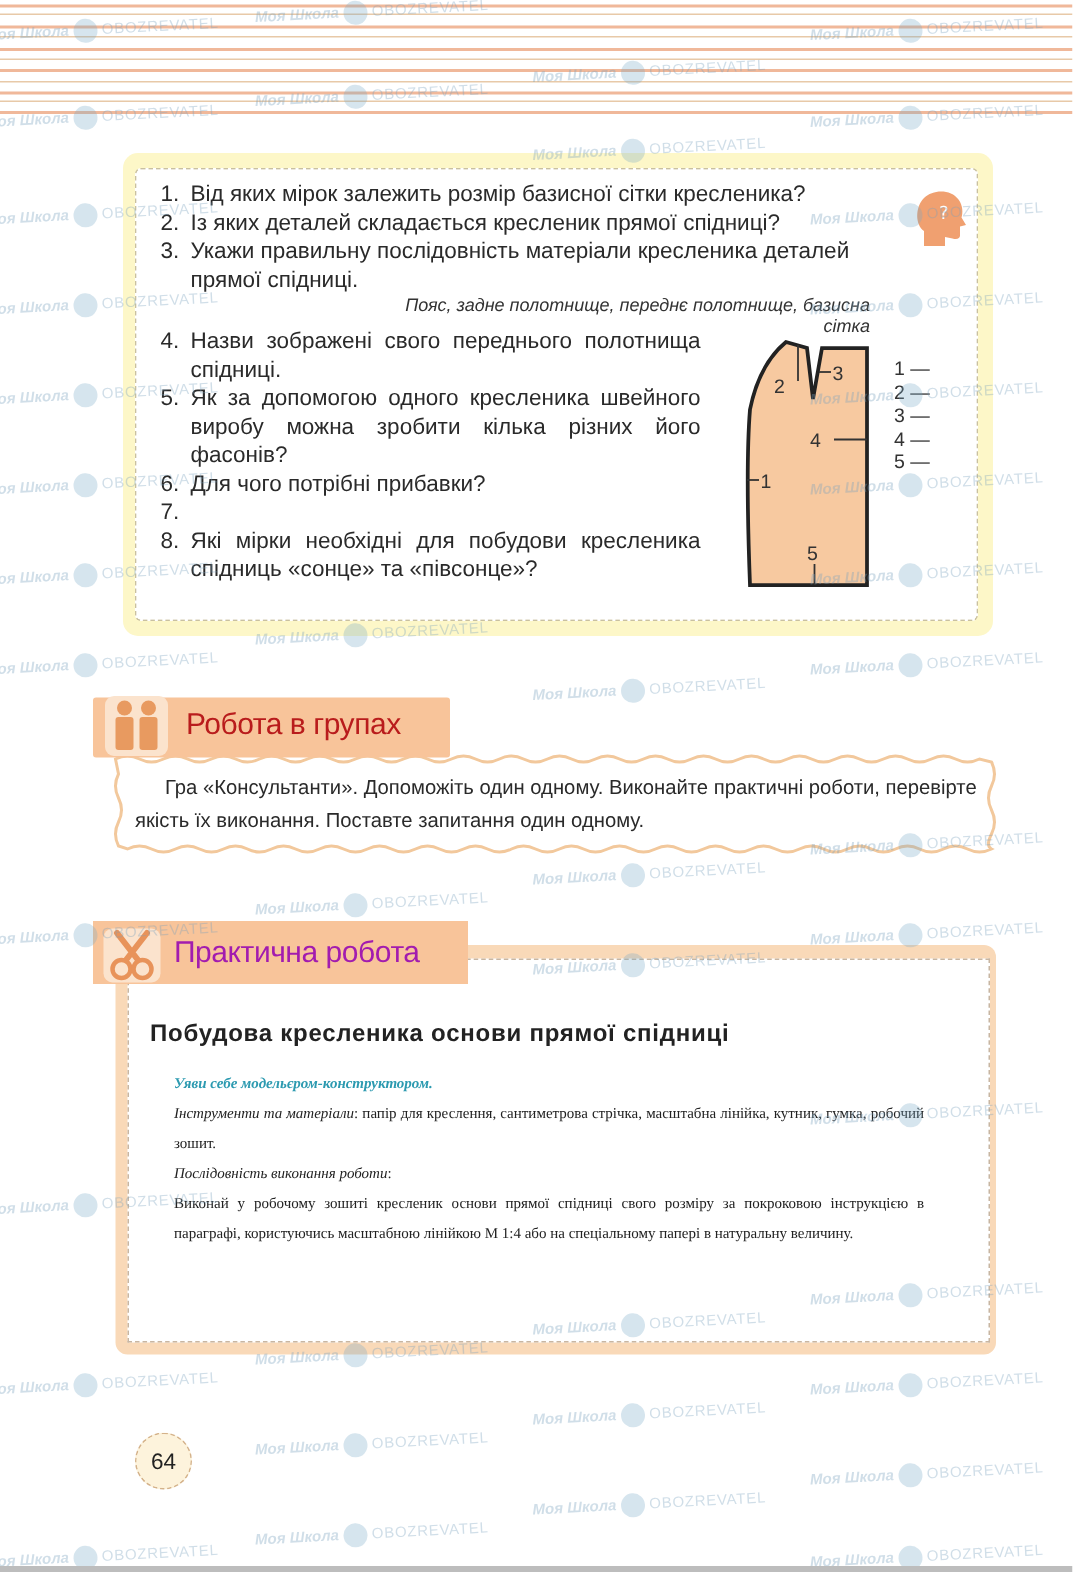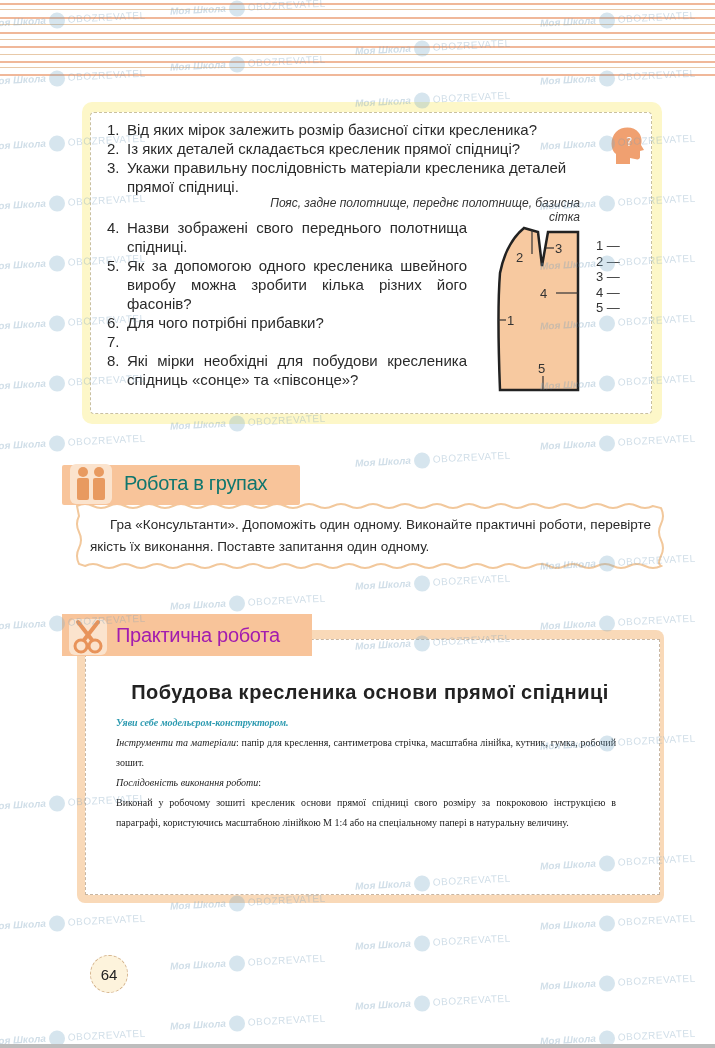--- a/index.html
+++ b/index.html
@@ -26,31 +26,31 @@
   .q .t { flex: 1; }
   .q.narrow .t { width: 340px; flex: none; text-align: justify; }
   .answer { position: absolute; left: 260px; top: 196px; width: 320px; text-align: right; font-size: 12px; font-style: italic; color: #333; }
 
   .skirt { position: absolute; left: 480px; top: 218px; }
   .legend { position: absolute; left: 596px; top: 238px; font-size: 13px; line-height: 15.5px; color: #333; }
 
   
   .gw-tab { position: absolute; left: 62px; top: 465px; width: 238px; height: 40px; background: #f8c49a; border-radius: 2px; }
   .gw-icon { position: absolute; left: 68px; top: 462px; width: 46px; height: 44px; }
-  .gw-title { position: absolute; left: 124px; top: 472px; font-size: 20px; color: #0f766e; letter-spacing: -0.3px; }
+  .gw-title { position: absolute; left: 124px; top: 472px; font-size: 20px; color: #b91c1c; letter-spacing: -0.3px; }
   .gw-box { position: absolute; left: 75px; top: 500px; width: 590px; height: 72px; }
   .gw-text { position: absolute; left: 90px; top: 514px; width: 570px; font-size: 13.5px; line-height: 22px; color: #2a2a2a; text-indent: 20px; }
 
   
   .pw-outer { position: absolute; left: 77px; top: 630px; width: 587px; height: 273px; background: #f9d9b8; border-radius: 8px; }
   .pw-inner { position: absolute; left: 85px; top: 639px; width: 575px; height: 256px; background: #fff; border: 1px dashed #c8b6a2; }
   .pw-tab { position: absolute; left: 62px; top: 614px; width: 250px; height: 42px; background: #f8c49a; }
   .pw-icon { position: absolute; left: 68px; top: 618px; width: 40px; height: 38px; }
   .pw-title { position: absolute; left: 116px; top: 624px; font-size: 20px; color: #a21caf; letter-spacing: -0.3px; }
-  .pw-heading { position: absolute; left: 100px; top: 681px; width: 540px; text-align: center; font-size: 20px; font-weight: bold; color: #222; letter-spacing: 0.5px; }
+  .pw-heading { position: absolute; left: 100px; top: 681px; width: 540px; font-size: 16px; font-weight: bold; color: #222; letter-spacing: 0.5px; }
   .pw-body { position: absolute; left: 116px; top: 713px; width: 500px; font-family: "Liberation Serif", serif; font-size: 10px; line-height: 20px; color: #222; }
   .pw-body .lead { color: #2c9ab0; font-style: italic; font-weight: bold; }
   .pw-body p { text-align: justify; }
   .pw-body em { font-style: italic; }
 
   .page-num { position: absolute; left: 90px; top: 955px; width: 38px; height: 38px; border-radius: 50%; background: #fdf3dc; border: 1px dashed #d4b28a; display: flex; align-items: center; justify-content: center; font-size: 15px; color: #222; }
 
   .bottom-line { position: absolute; left: 0; top: 1044px; width: 715px; height: 4px; background: #bdbdbd; }
 </style>
 </head>

